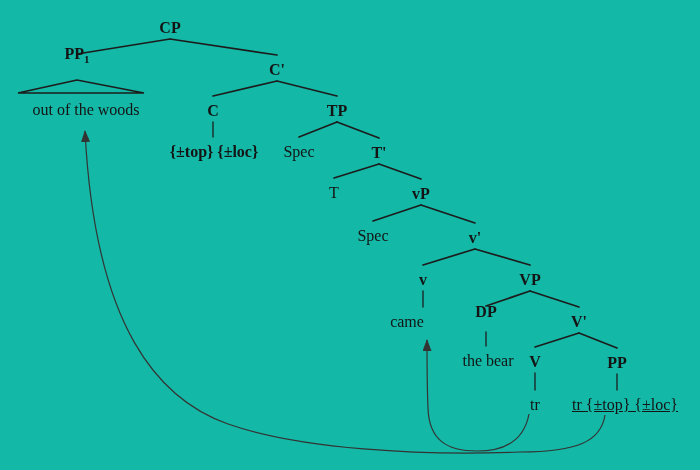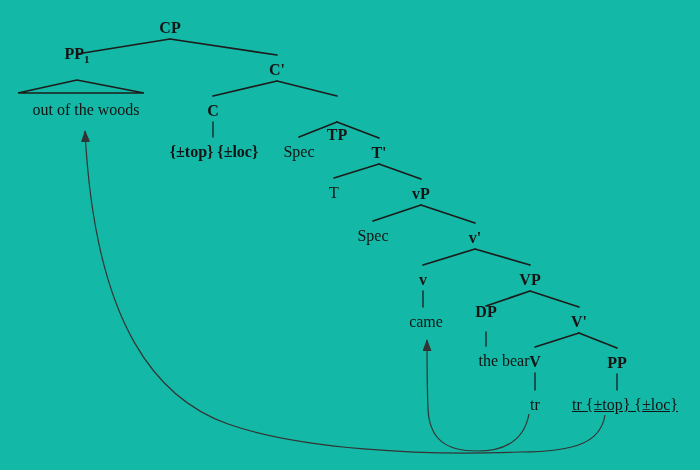--- a/index.html
+++ b/index.html
@@ -56,32 +56,32 @@
       <line x1="617" y1="374" x2="617" y2="390" stroke-width="1.3" stroke="#1c1c1c" stroke-linecap="round"></line>
       <path d="M 605 415 C 601 441 578 452 520 452 C 420 456 300 449 228 424 C 160 400 95 330 85 131" fill="none" stroke="#333333" stroke-width="1.2" marker-end="url(#ah)"></path>
       <path d="M 529 414 C 524 441 505 451 477 451 C 448 451 429 441 428 408 C 427 385 427 362 427 340" fill="none" stroke="#333333" stroke-width="1.2" marker-end="url(#ah)"></path>
     </svg>
   <div id="nodes">
       <div class="node b" style="left: 170px; top: 19px;"><span>CP</span></div>
       <div class="node b" style="left: 77px; top: 45px;"><span>PP</span><sub>1</sub></div>
       <div class="node b" style="left: 277px; top: 61px;"><span>C'</span></div>
       <div class="node" style="left: 74px; top: 101px; margin-left: 12px;"><span>out of the woods</span></div>
       <div class="node b" style="left: 213px; top: 102px;"><span>C</span></div>
-      <div class="node b" style="left: 337px; top: 102px; margin-top: 24px;"><span>TP</span></div>
+      <div class="node b" style="left: 337px; top: 102px;"><span>TP</span></div>
       <div class="node" style="left: 214px; top: 143px; font-weight: bold;"><span>{±top} {±loc}</span></div>
       <div class="node" style="left: 299px; top: 143px;"><span>Spec</span></div>
       <div class="node b" style="left: 379px; top: 144px;"><span>T'</span></div>
       <div class="node" style="left: 334px; top: 184px;"><span>T</span></div>
       <div class="node b" style="left: 421px; top: 185px;"><span>vP</span></div>
       <div class="node" style="left: 373px; top: 227px;"><span>Spec</span></div>
       <div class="node b" style="left: 475px; top: 229px;"><span>v'</span></div>
       <div class="node b" style="left: 423px; top: 271px;"><span>v</span></div>
       <div class="node b" style="left: 530px; top: 271px;"><span>VP</span></div>
-      <div class="node" style="left: 426px; top: 313px; font-family: Liberation Serif, serif;"><span>came</span></div>
+      <div class="node" style="left: 407px; top: 313px; font-family: Liberation Serif, serif;"><span>came</span></div>
       <div class="node b" style="left: 486px; top: 303px;"><span>DP</span></div>
       <div class="node b" style="left: 579px; top: 313px;"><span>V'</span></div>
-      <div class="node" style="left: 488px; top: 352px; margin-left: 16px;"><span>the bear</span></div>
+      <div class="node" style="left: 488px; top: 352px;"><span>the bear</span></div>
       <div class="node b" style="left: 535px; top: 353px;"><span>V</span></div>
       <div class="node b" style="left: 617px; top: 354px;"><span>PP</span></div>
       <div class="node" style="left: 535px; top: 396px; text-align: right;"><span>tr</span></div>
       <div class="node" style="left: 625px; top: 396px; text-decoration: underline;"><span>tr {±top} {±loc}</span></div>
     </div>
 </div>
 
 </body></html>

